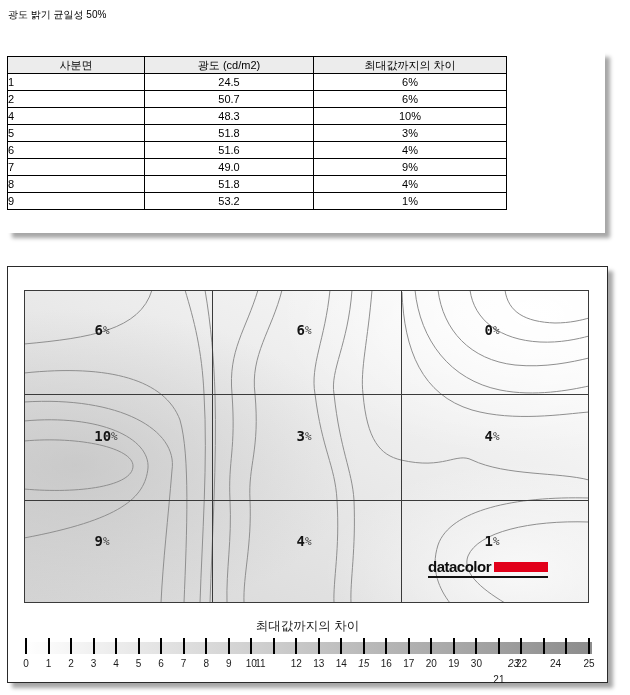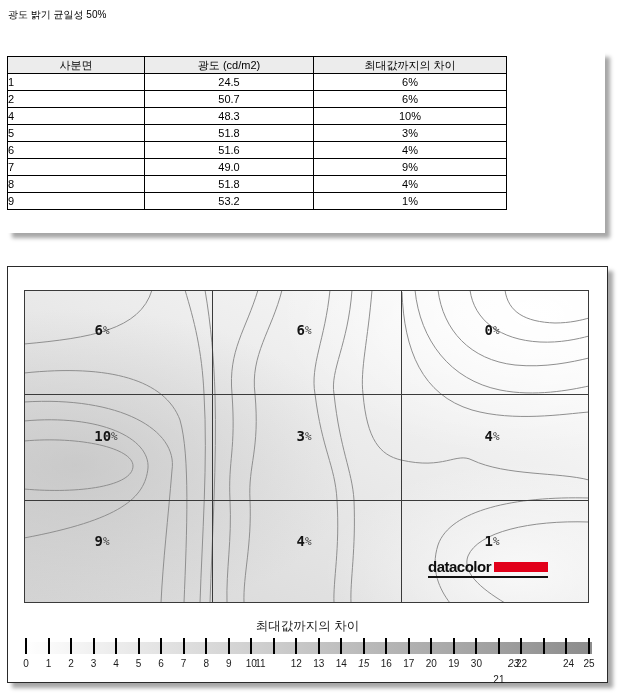--- a/index.html
+++ b/index.html
@@ -297,17 +297,17 @@
       <div class="tick-num" style="left: 322.78px;">14</div>
       <div class="tick-num" style="left: 345.3px; font-style: italic;">15</div>
       <div class="tick-num" style="left: 367.82px;">16</div>
       <div class="tick-num" style="left: 390.34px;">17</div>
       <div class="tick-num" style="left: 412.86px;">20</div>
       <div class="tick-num" style="left: 435.38px;">19</div>
       <div class="tick-num" style="left: 457.9px;">30</div>
       <div class="tick-num" style="left: 480.42px; margin-top: 16px;">21</div>
       <div class="tick-num" style="left: 502.94px;">22</div>
       <div class="tick-num" style="left: 495px; font-style: italic;">23</div>
-      <div class="tick-num" style="left: 550px;">24</div>
+      <div class="tick-num" style="left: 537px;">24</div>
       <div class="tick-num" style="left: 570.5px;">25</div>
     </div>
 
 </div>
 
 </body></html>

